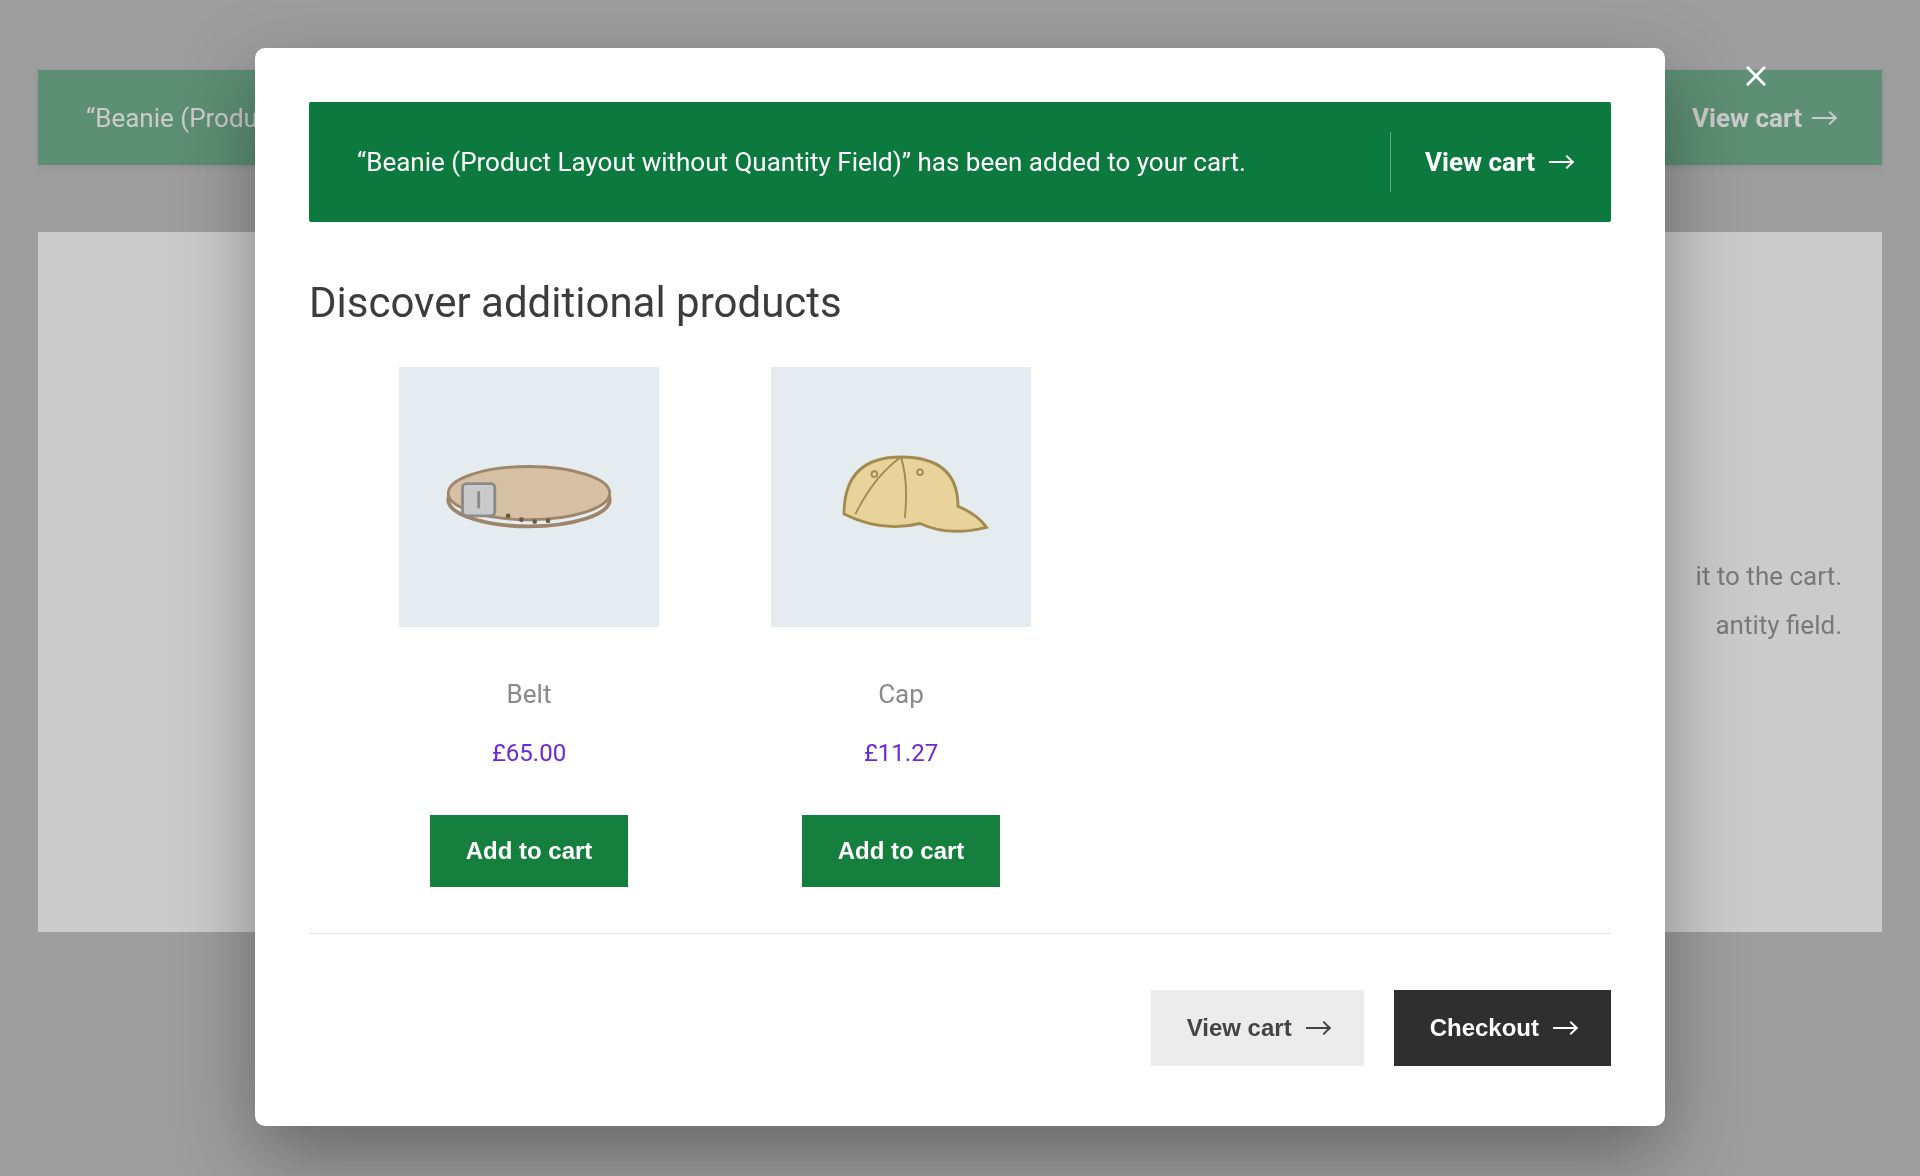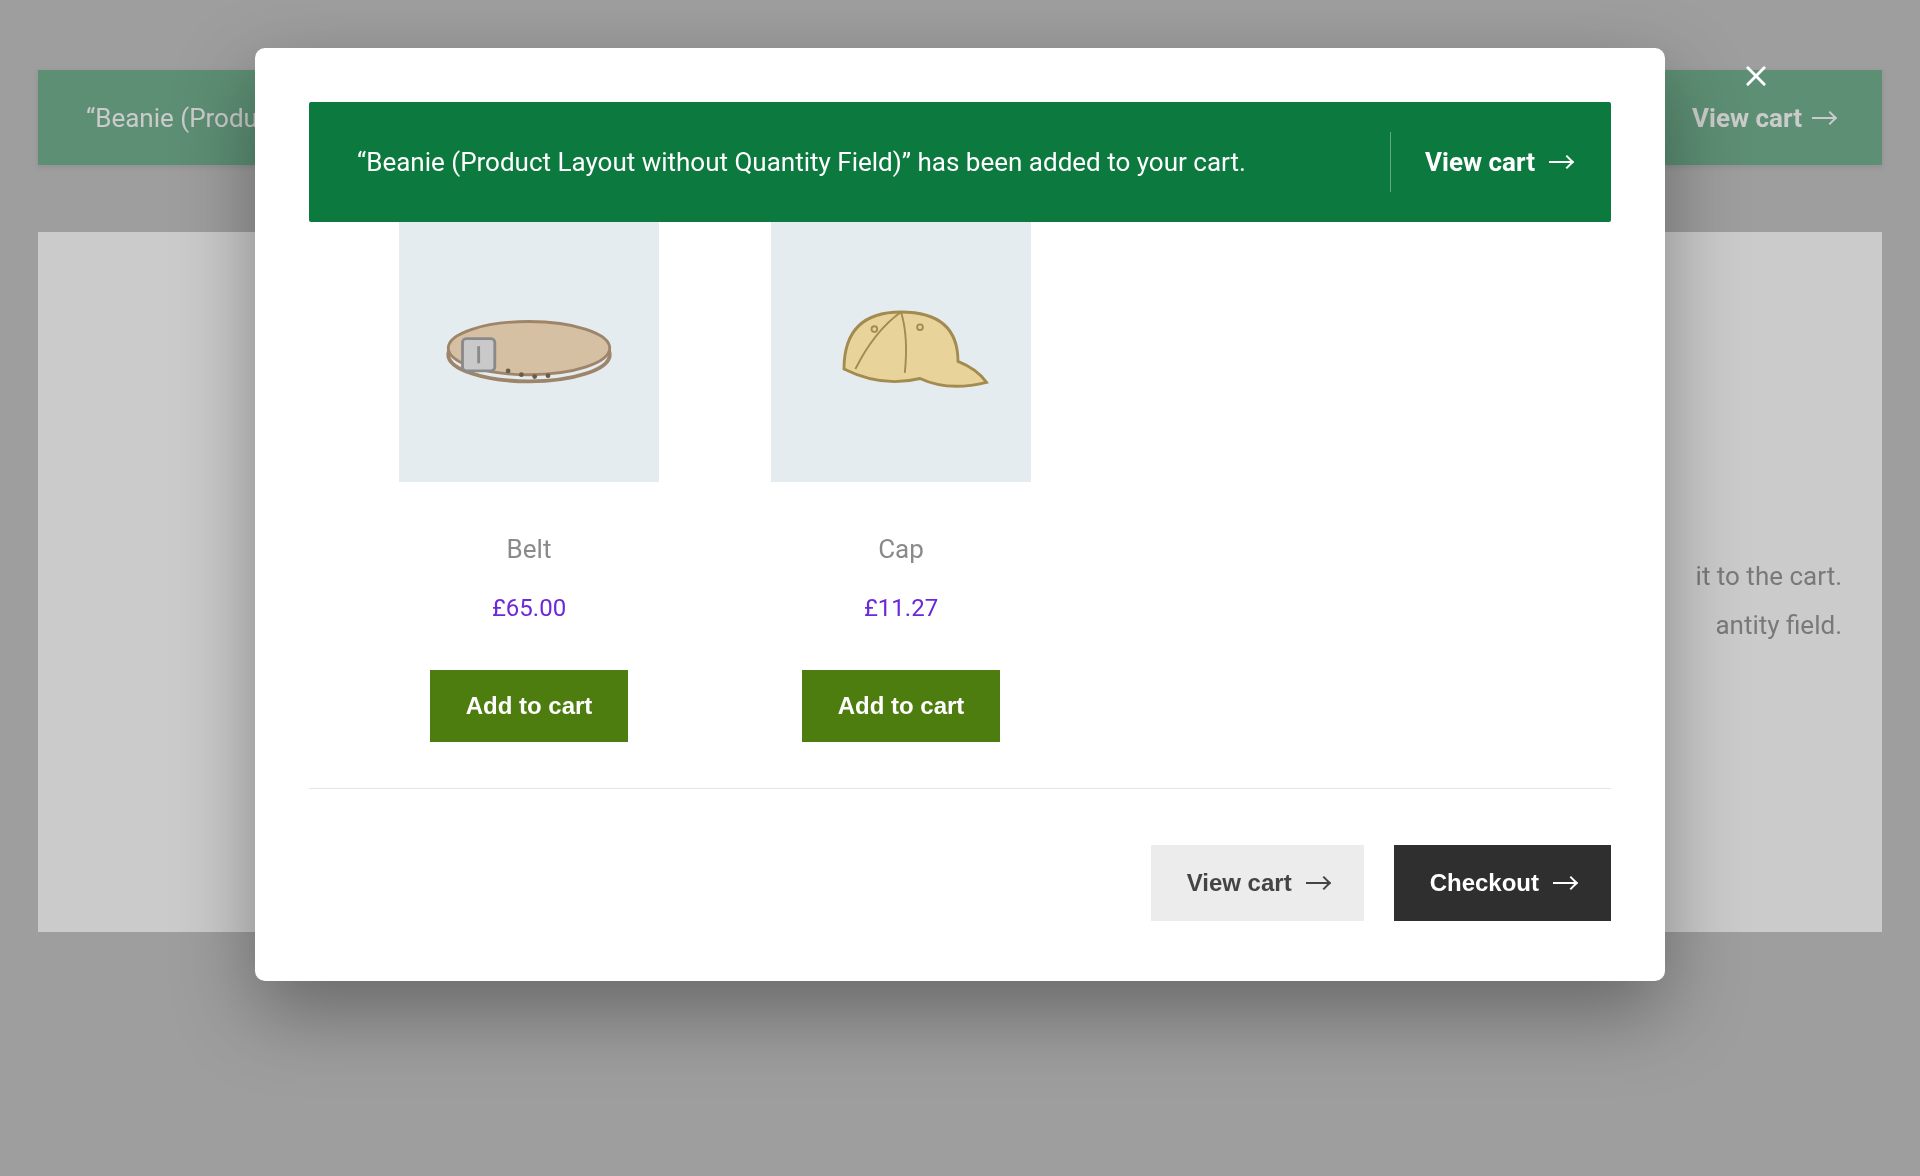--- a/index.html
+++ b/index.html
@@ -139,21 +139,21 @@
     color: #8a8a8a;
     font-size: 26px;
   }
   .p-price {
     margin-top: 30px;
     color: #6d28d9;
     font-size: 24px;
   }
   .add-btn {
     margin-top: 48px;
-    background: #4d7c0f;
+    background: #15803d;
     color: #fff;
     font-weight: 700;
     font-size: 24px;
     padding: 22px 36px;
     border: none;
     cursor: pointer;
   }
 
   .footer-actions {
     display: flex;
@@ -224,20 +224,21 @@
 <div class="modal">
 
   <div class="notice">
     <span class="msg">“Beanie (Product Layout without Quantity Field)” has been added to your cart.</span>
     <a class="right">
       <span>View cart</span>
       <span class="arrow"></span>
     </a>
   </div>
 
+  <h2 class="section-title">Discover additional products</h2>
 
   <div class="products">
 
     <div class="product">
       <div class="thumb">
         <span>
           <svg viewBox="0 0 200 120">
             <ellipse cx="100" cy="65" rx="85" ry="28" fill="none" stroke="#9e856a" stroke-width="4"></ellipse>
             <ellipse cx="100" cy="58" rx="85" ry="28" fill="#d6c0a3" stroke="#9e856a" stroke-width="3"></ellipse>
             <rect x="30" y="48" width="34" height="34" rx="4" fill="#c9c9c9" stroke="#8a8a8a" stroke-width="3"></rect>

